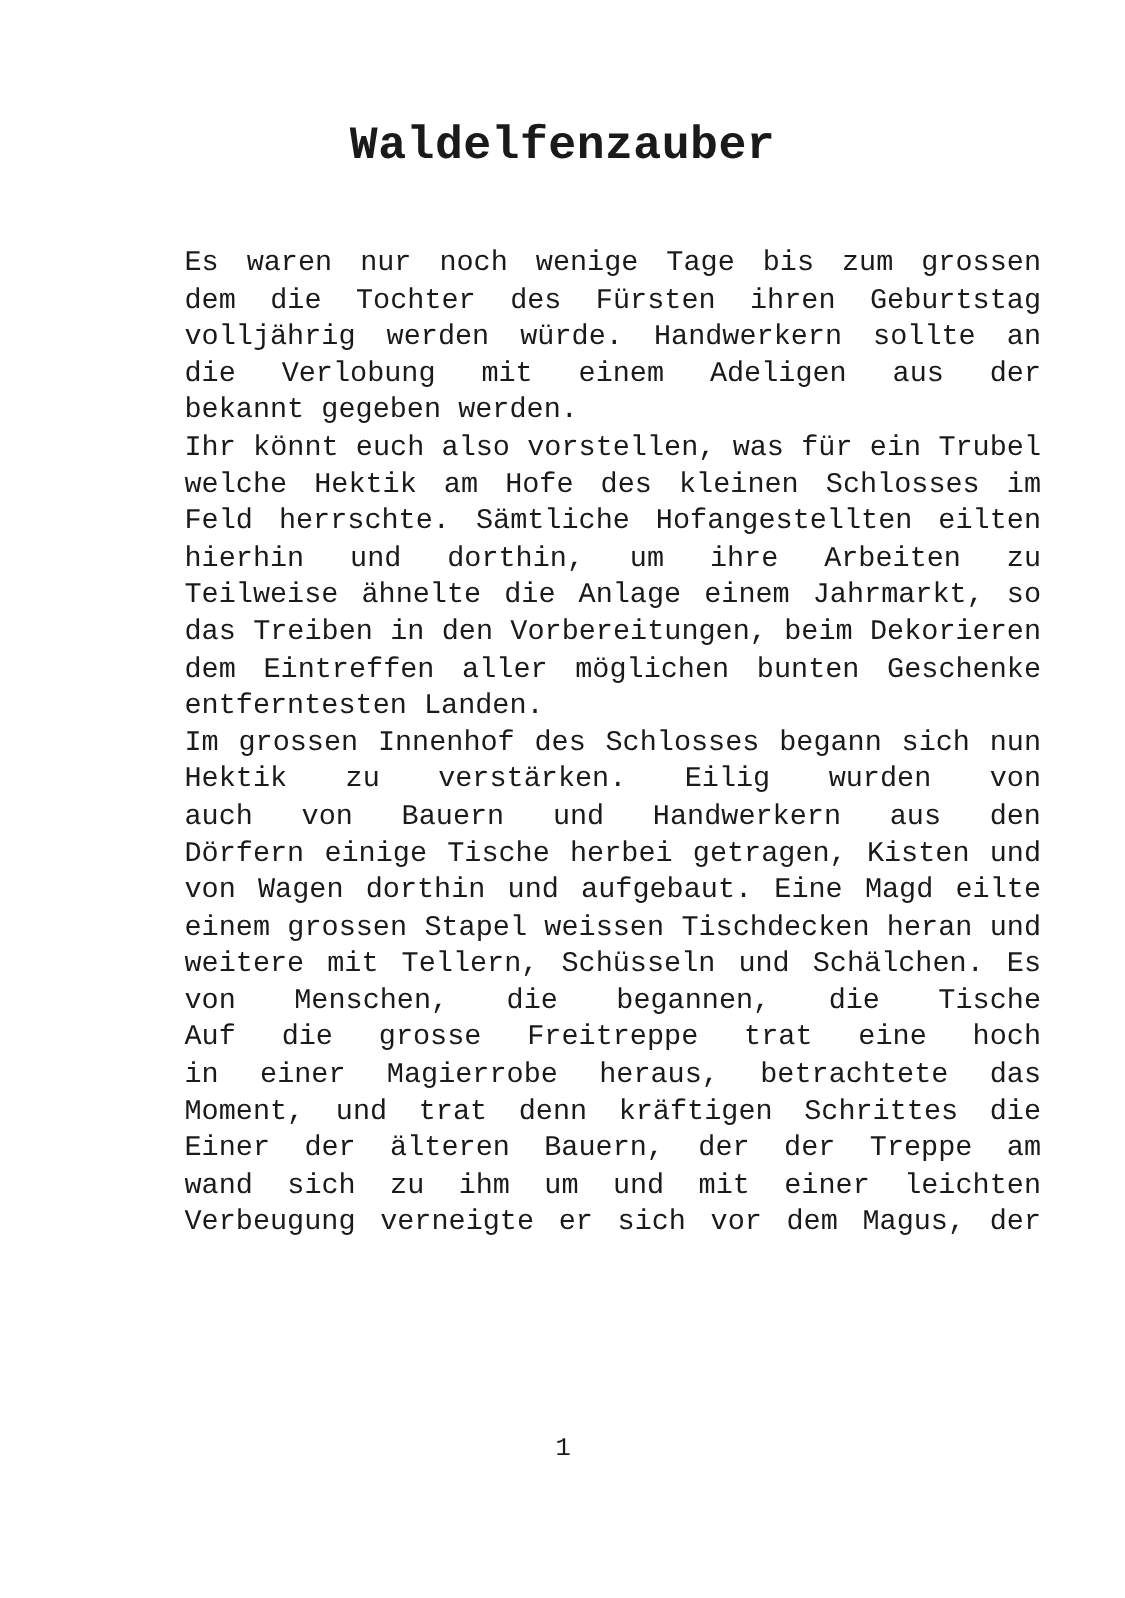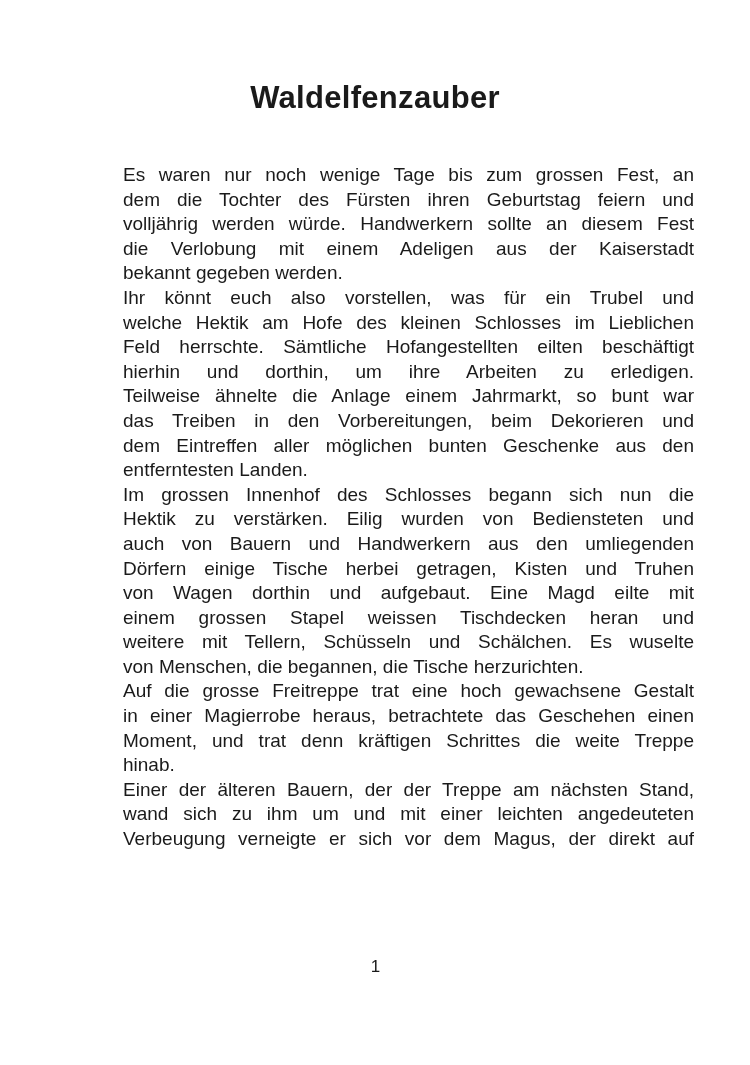--- a/index.html
+++ b/index.html
@@ -5,21 +5,21 @@
   html, body {
     margin: 0;
     padding: 0;
     background: #ffffff;
   }
   .page {
     position: relative;
     width: 750px;
     height: 1065px;
     background: #ffffff;
-    font-family: Liberation Sans, sans-serif;
+    font-family: Liberation Mono, monospace;
     color: #1a1a1a;
     overflow: hidden;
   }
   .title {
     position: absolute;
     top: 80px;
     left: 0;
     width: 100%;
     margin: 0;
     text-align: center;
@@ -79,19 +79,18 @@
       <div class="line">Hektik zu verstärken. Eilig wurden von Bediensteten und</div>
       <div class="line">auch von Bauern und Handwerkern aus den umliegenden</div>
       <div class="line">Dörfern einige Tische herbei getragen, Kisten und Truhen</div>
       <div class="line">von Wagen dorthin und aufgebaut. Eine Magd eilte mit</div>
       <div class="line">einem grossen Stapel weissen Tischdecken heran und</div>
       <div class="line">weitere mit Tellern, Schüsseln und Schälchen. Es wuselte</div>
       <div class="line last">von Menschen, die begannen, die Tische herzurichten.</div>
       <div class="line">Auf die grosse Freitreppe trat eine hoch gewachsene Gestalt</div>
       <div class="line">in einer Magierrobe heraus, betrachtete das Geschehen einen</div>
       <div class="line">Moment, und trat denn kräftigen Schrittes die weite Treppe</div>
-      <div class="line last">hinab.</div>
       <div class="line">Einer der älteren Bauern, der der Treppe am nächsten Stand,</div>
       <div class="line">wand sich zu ihm um und mit einer leichten angedeuteten</div>
       <div class="line">Verbeugung verneigte er sich vor dem Magus, der direkt auf</div>
     </div>
   <div class="footer">1</div>
 </div>
 
 </body></html>

